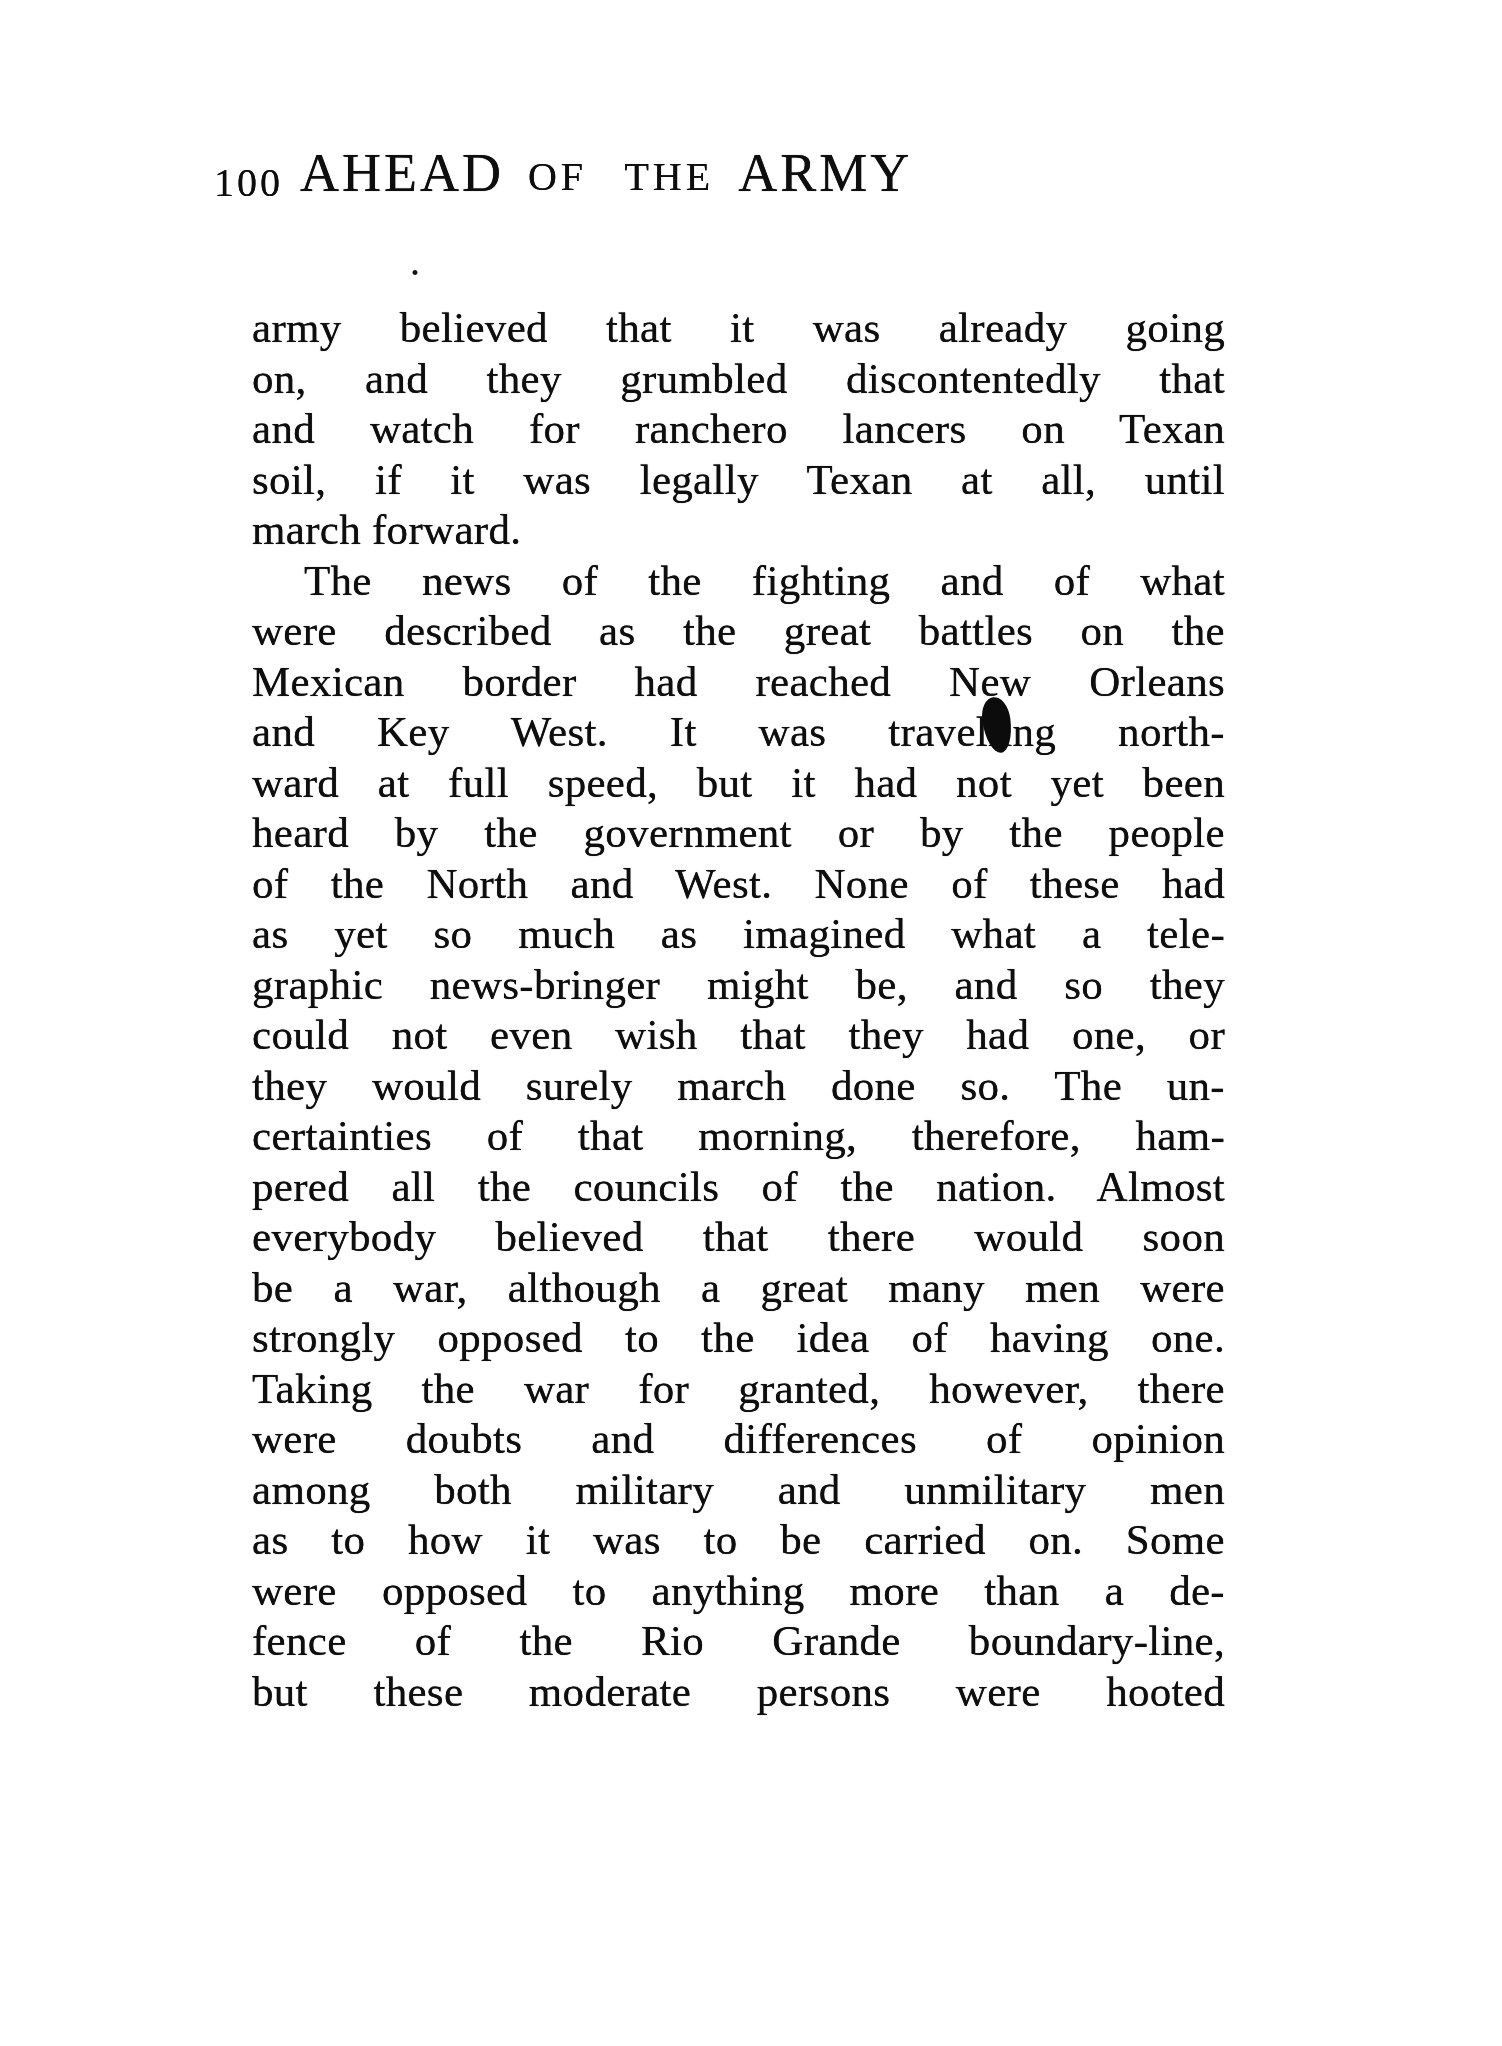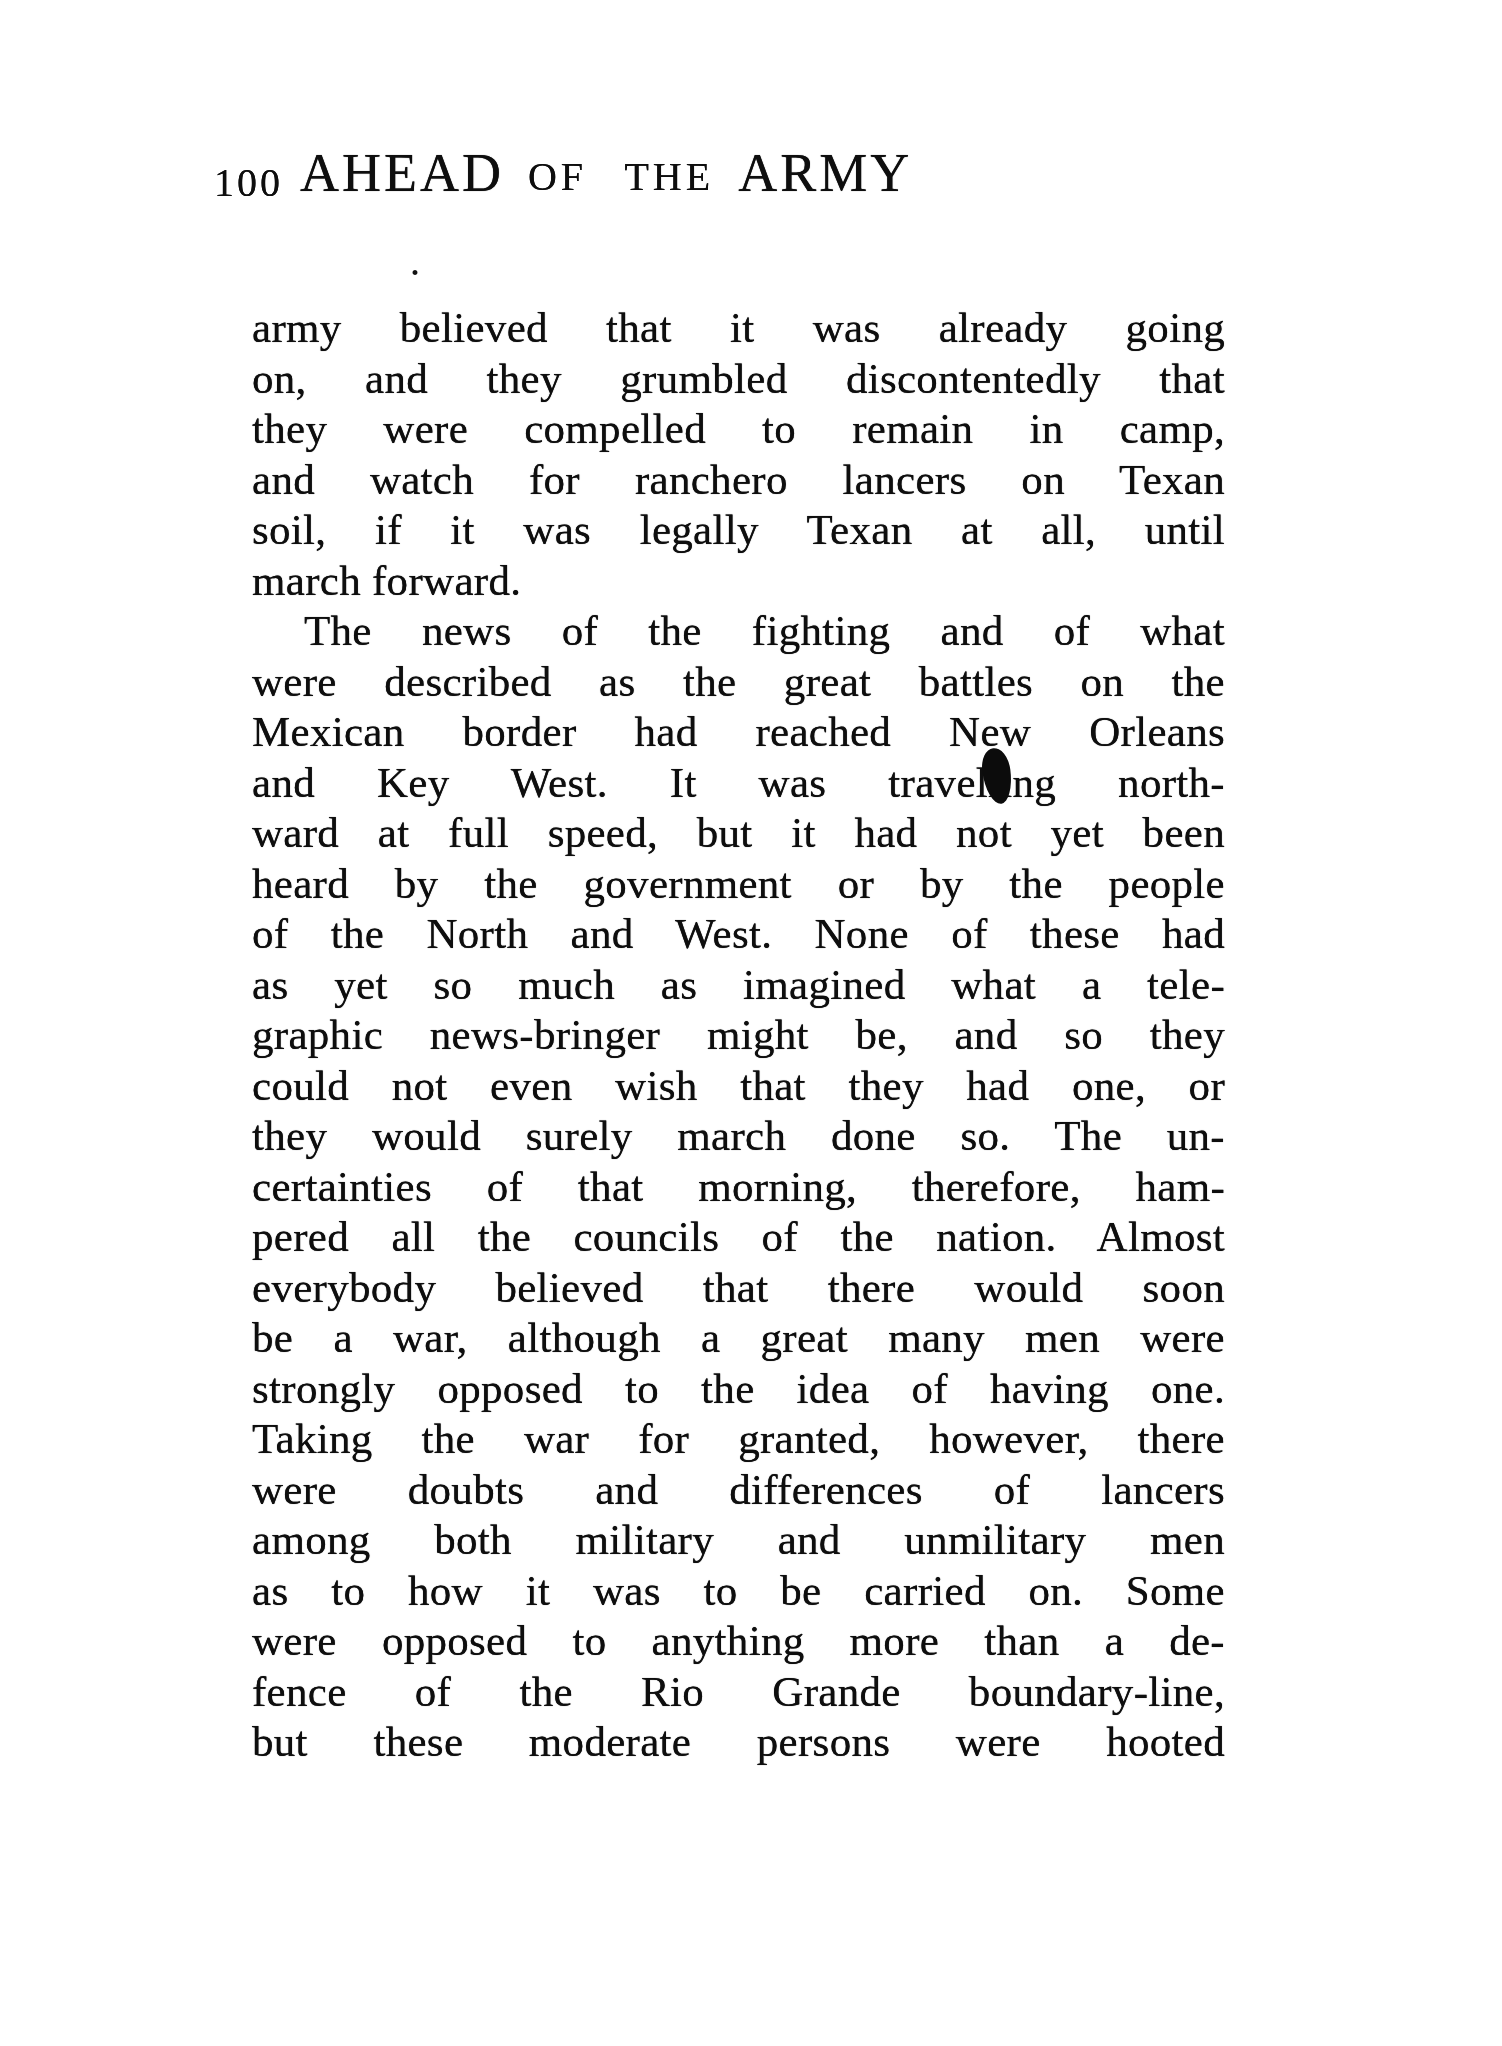--- a/index.html
+++ b/index.html
@@ -71,42 +71,41 @@
 
   <div class="running-title">
     <span class="big">AHEAD</span><span class="small">OF THE</span><span class="big">ARMY</span>
   </div>
 
   <span class="stray-dot">·</span>
 
   <div class="body-text" id="body-text">
       <div class="line">army believed that it was already going</div>
       <div class="line">on, and they grumbled discontentedly that</div>
-      <div class="line">they were compelled to remain in camp,</div>
       <div class="line">and watch for ranchero lancers on Texan</div>
       <div class="line">soil, if it was legally Texan at all, until</div>
       <div class="line flush">march forward.</div>
       <div class="line indent">The news of the fighting and of what</div>
       <div class="line">were described as the great battles on the</div>
       <div class="line">Mexican border had reached New Orleans</div>
       <div class="line"><span>and Key West.  It was travel</span><span class="blot">li</span><span>ng north-</span></div>
       <div class="line">ward at full speed, but it had not yet been</div>
       <div class="line">heard by the government or by the people</div>
       <div class="line">of the North and West.  None of these had</div>
       <div class="line">as yet so much as imagined what a tele-</div>
       <div class="line">graphic news-bringer might be, and so they</div>
       <div class="line">could not even wish that they had one, or</div>
       <div class="line">they would surely march done so.  The un-</div>
       <div class="line">certainties of that morning, therefore, ham-</div>
       <div class="line">pered all the councils of the nation.  Almost</div>
       <div class="line">everybody believed that there would soon</div>
       <div class="line">be a war, although a great many men were</div>
       <div class="line">strongly opposed to the idea of having one.</div>
       <div class="line">Taking the war for granted, however, there</div>
-      <div class="line">were doubts and differences of lancers</div>
+      <div class="line">were doubts and differences of opinion</div>
       <div class="line">among both military and unmilitary men</div>
       <div class="line">as to how it was to be carried on.  Some</div>
       <div class="line">were opposed to anything more than a de-</div>
       <div class="line">fence of the Rio Grande boundary-line,</div>
       <div class="line">but these moderate persons were hooted</div>
     </div>
 
 </div>
 
 </body></html>

